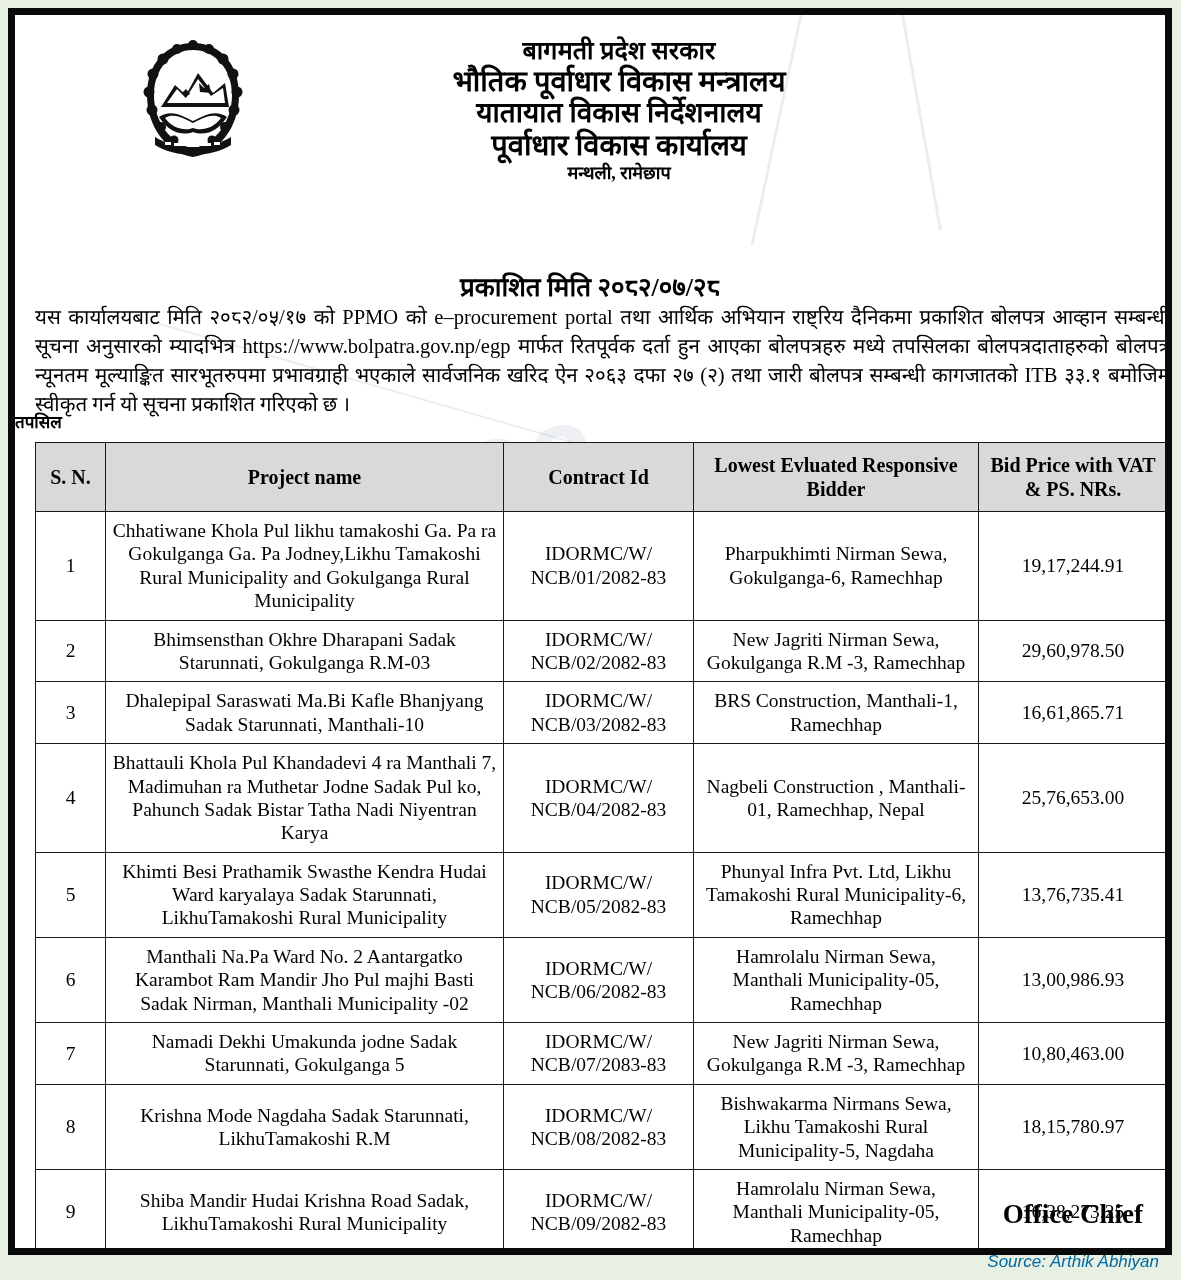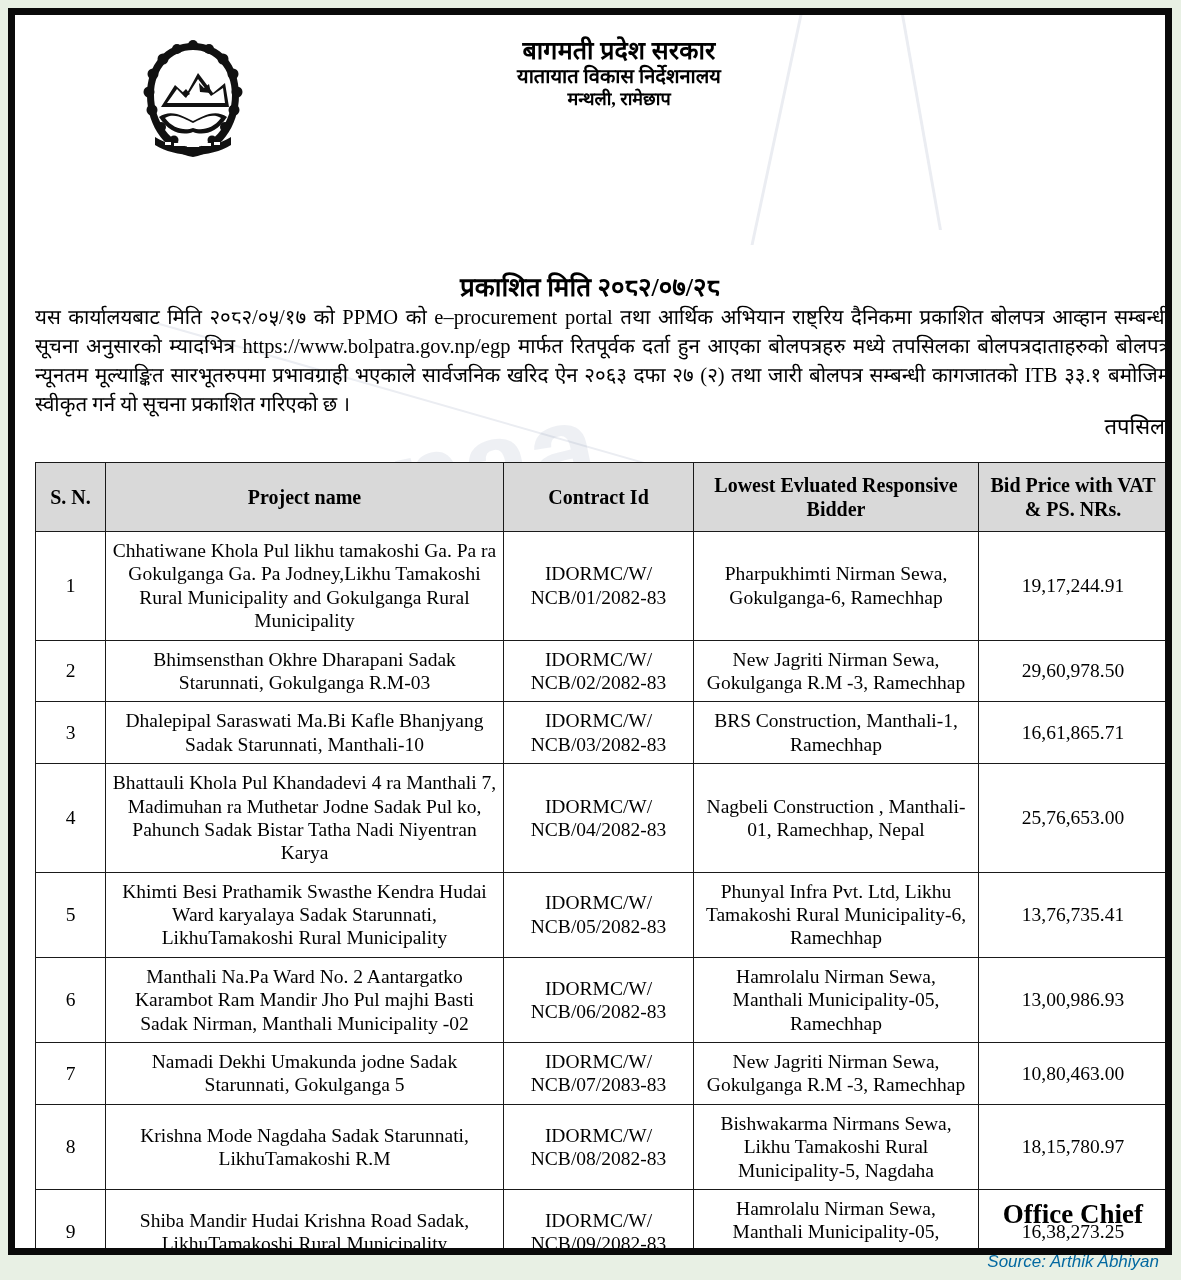--- a/index.html
+++ b/index.html
@@ -77,21 +77,21 @@
   .org-block {
     position: absolute;
     left: 240px;
     top: 22px;
     width: 700px;
     text-align: center;
     line-height: 1.12;
   }
   .org-l1 { font-size: 25px; font-weight: bold; letter-spacing: .2px; }
   .org-l2 { font-size: 29px; font-weight: bold; }
-  .org-l3 { font-size: 20px; font-weight: bold; }
+  .org-l3 { font-size: 28px; font-weight: bold; }
   .org-l4 { font-size: 29px; font-weight: bold; }
   .org-l5 { font-size: 18px; font-weight: bold; margin-top: 2px; font-family: Liberation Serif, serif;}
 
   
   .banner {
     position: absolute;
     left: 252px;
     top: 201px;
     width: 640px;
     height: 42px;
@@ -122,38 +122,37 @@
     line-height: 1.42;
     text-align: justify;
     text-align-last: left;
   }
 
   
   .tapasil {
     position: absolute;
     left: 0; right: 0;
     top: 395px;
-    text-align: right;
-    font-size: 22px;
-    font-weight: normal;
+    text-align: left;
+    font-size: 17px;
+    font-weight: bold;
   }
 
   
   .tbl-wrap {
     position: absolute;
     left: 20px;
     top: 427px;
     width: 1132px;
   }
   table.notice {
     border-collapse: collapse;
     width: 100%;
     table-layout: fixed;
     background: #ffffff;
-    margin-top: 20px;
   }
   table.notice th,
   table.notice td {
     border: 1.6px solid #1a1a1a;
     text-align: center;
     vertical-align: middle;
     font-size: 19.5px;
     line-height: 1.2;
     padding: 7px 5px;
   }
@@ -250,21 +249,23 @@
                 <rect x="46" y="107" width="12" height="3"></rect>
                   <rect x="61" y="106" width="9" height="3"></rect>
                 <rect x="73" y="105" width="6" height="3"></rect>
               </g>
             </g>
           </svg>
         </div>
 
         <div class="org-block">
           <div class="org-l1">बागमती प्रदेश सरकार</div>
+          <div class="org-l2">भौतिक पूर्वाधार विकास मन्त्रालय</div>
           <div class="org-l3">यातायात विकास निर्देशनालय</div>
+          <div class="org-l4">पूर्वाधार विकास कार्यालय</div>
           <div class="org-l5">मन्थली, रामेछाप</div>
         </div>
       </div>
 
       <div class="pub-date">प्रकाशित मिति २०८२/०७/२८</div>
 
       <div class="para">यस कार्यालयबाट मिति २०८२/०५/१७ को PPMO को e–procurement portal तथा आर्थिक अभियान राष्ट्रिय दैनिकमा प्रकाशित बोलपत्र आव्हान सम्बन्धी सूचना अनुसारको म्यादभित्र https://www.bolpatra.gov.np/egp मार्फत रितपूर्वक दर्ता हुन आएका बोलपत्रहरु मध्ये तपसिलका बोलपत्रदाताहरुको बोलपत्र न्यूनतम मूल्याङ्कित सारभूतरुपमा प्रभावग्राही भएकाले  सार्वजनिक खरिद ऐन २०६३ दफा २७ (२) तथा जारी बोलपत्र सम्बन्धी कागजातको ITB ३३.१ बमोजिम स्वीकृत गर्न यो सूचना प्रकाशित गरिएको छ ।</div>
 
       <div class="tapasil">तपसिल</div>
 

